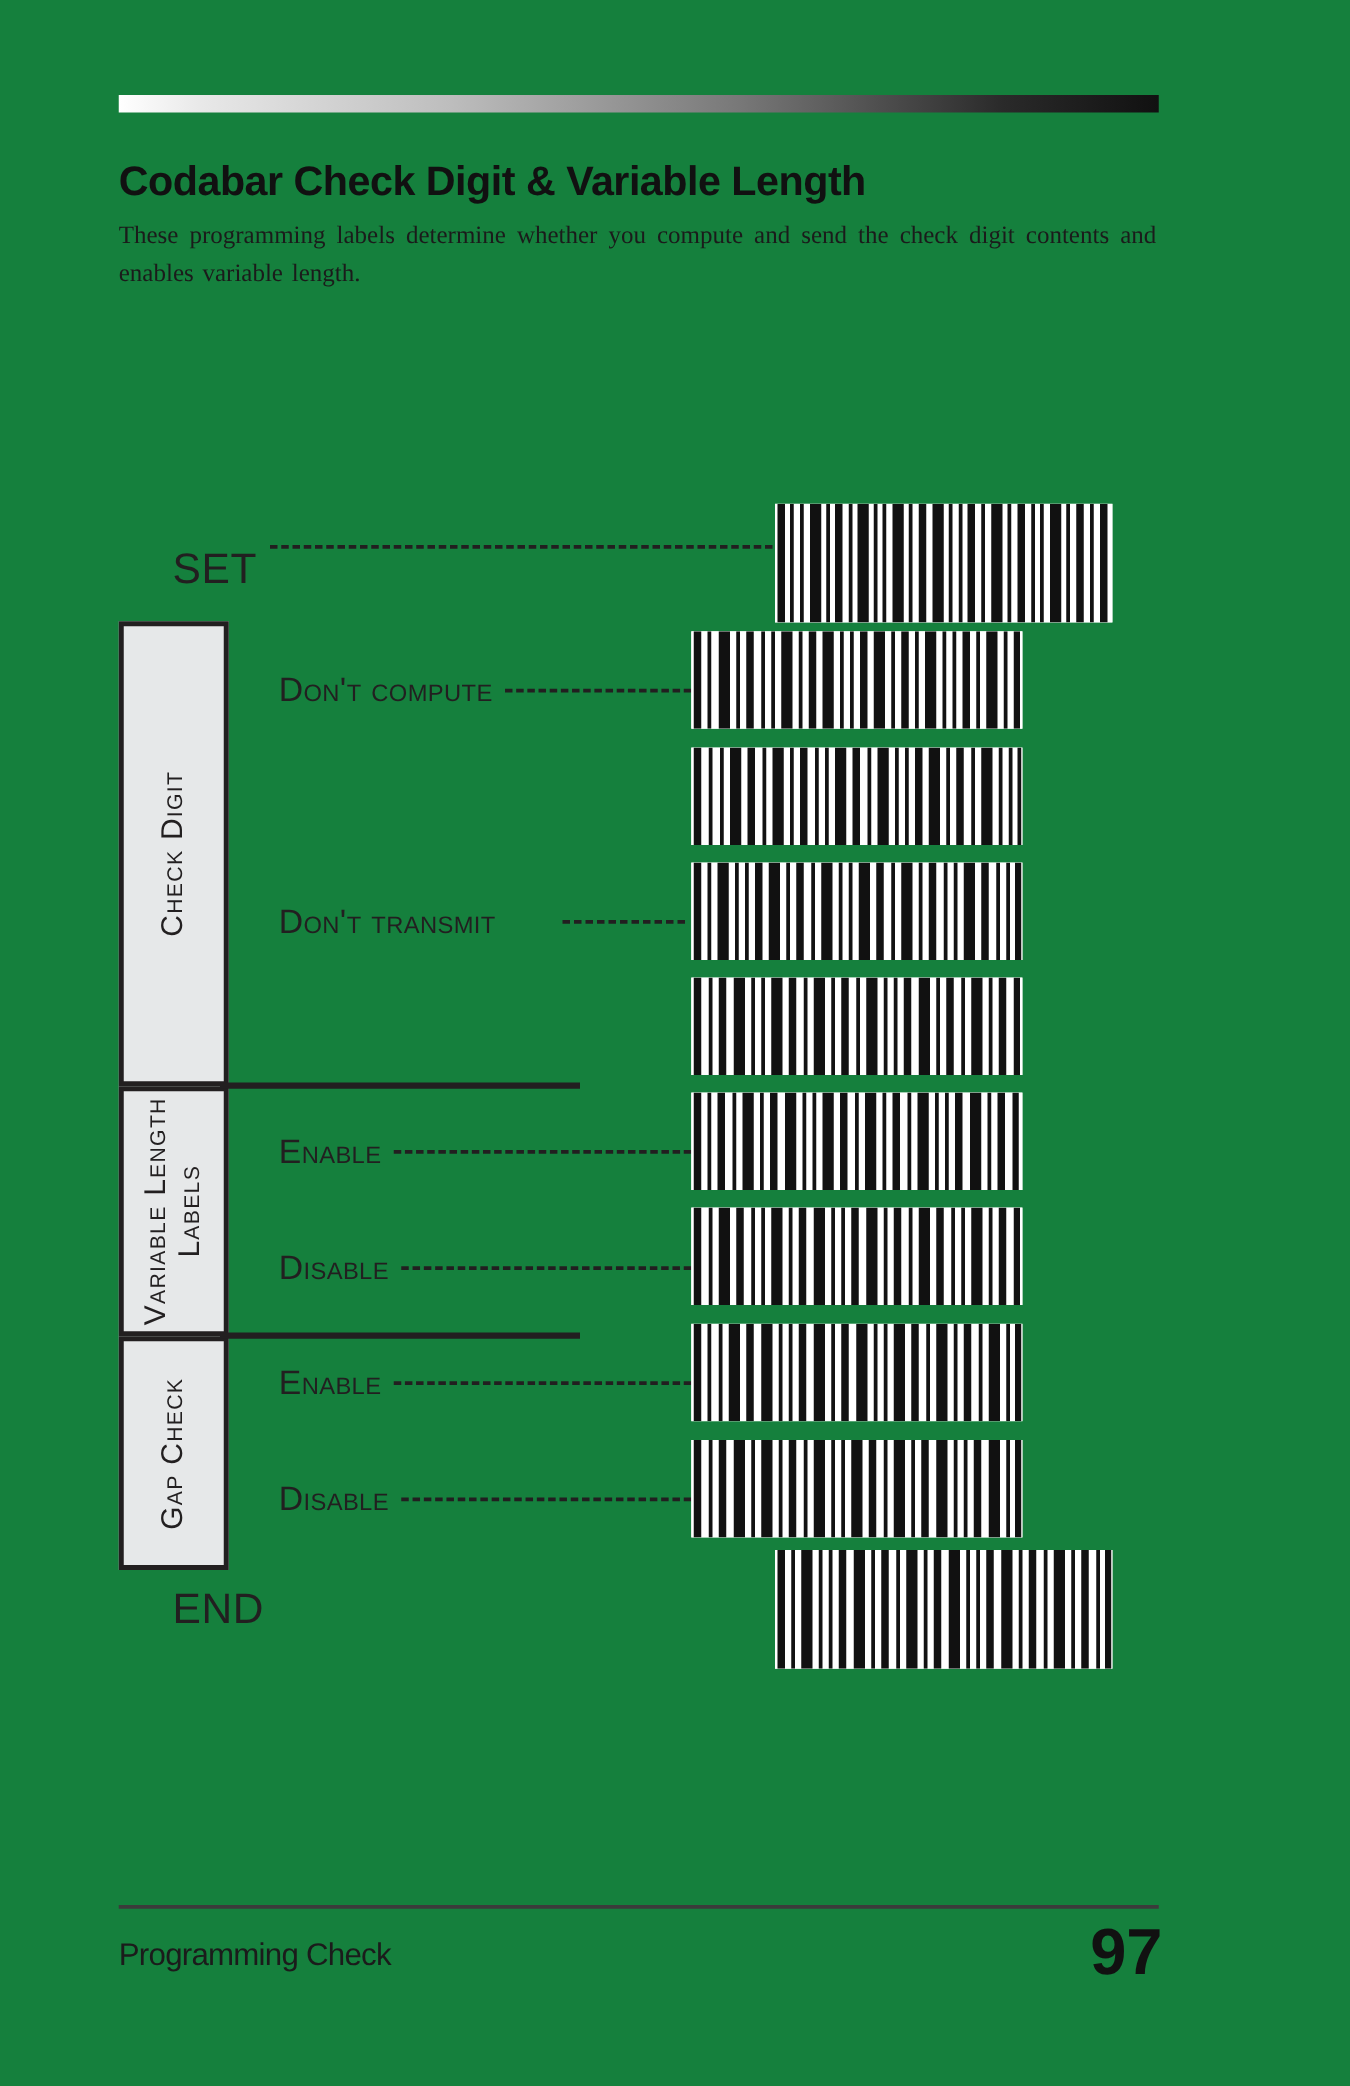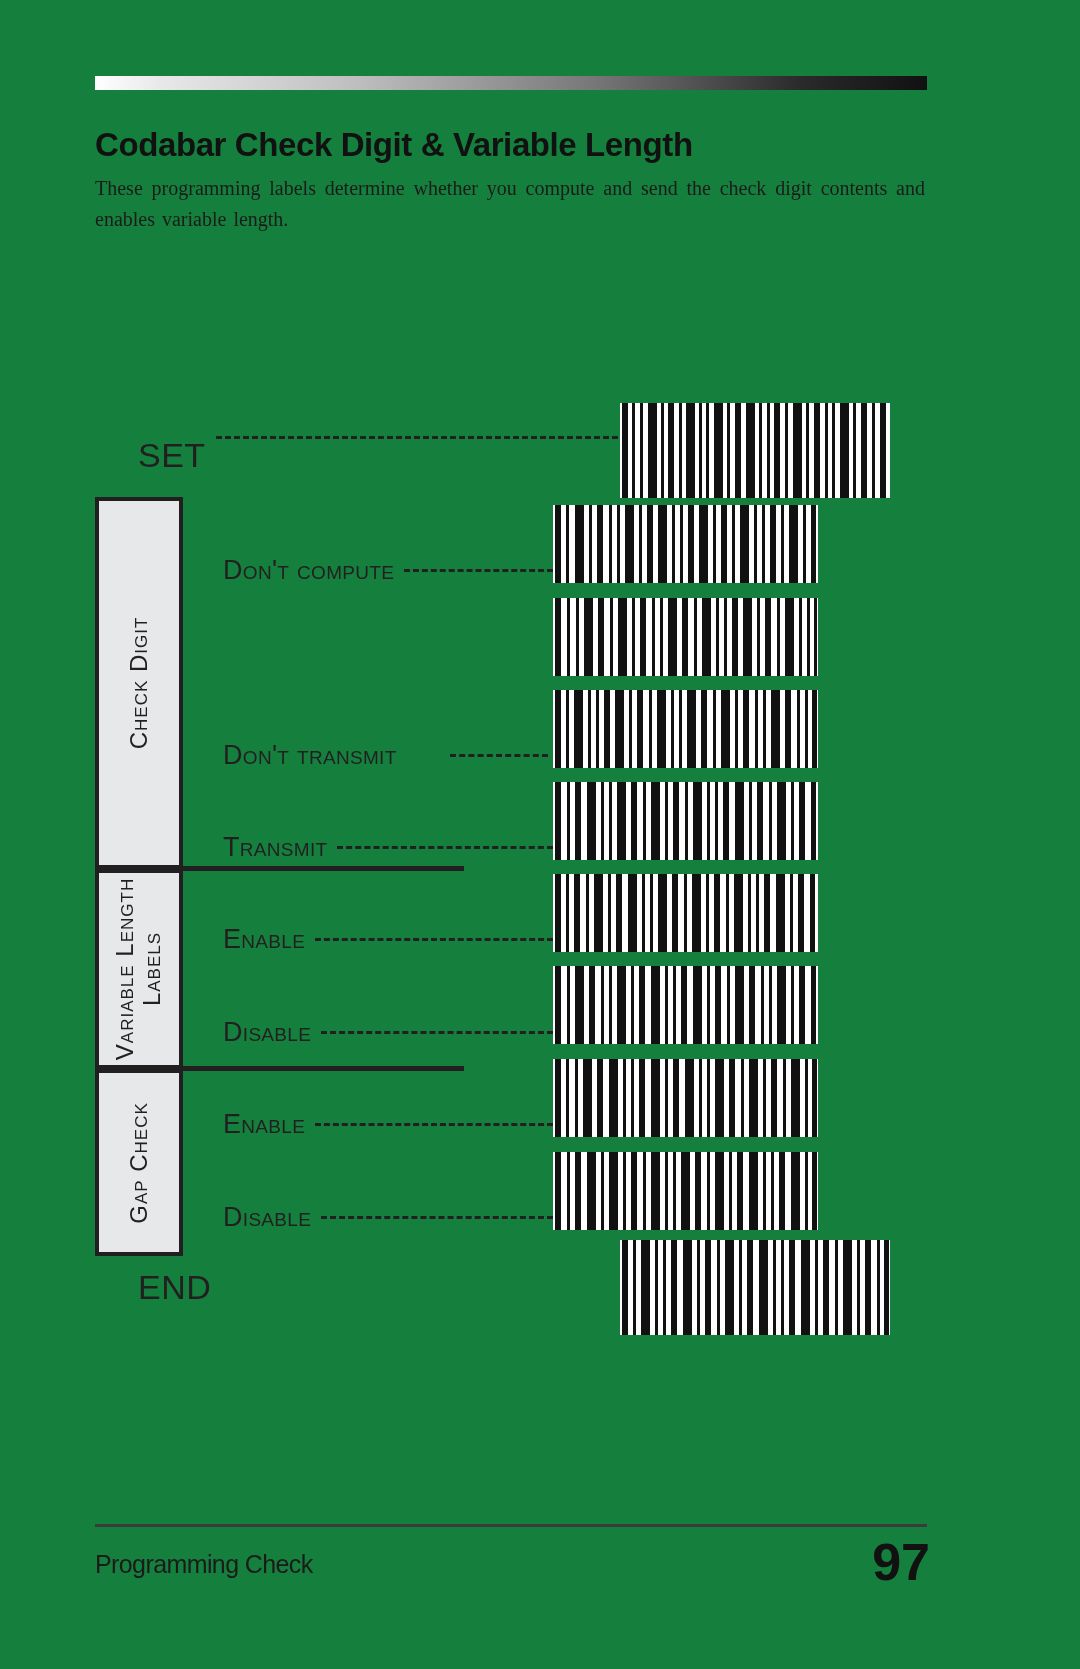--- a/index.html
+++ b/index.html
@@ -107,21 +107,20 @@
   }
   #sep-1 { left: 176px; top: 866px; width: 288px; }
   #sep-2 { left: 176px; top: 1066px; width: 288px; }
 
   
   .row {
     position: absolute;
     height: 34px;
     display: flex;
     align-items: center;
-    margin-top: 18px;
   }
   .row-label {
     font-family: "Liberation Sans", sans-serif;
     font-variant: small-caps;
     font-size: 27px;
     letter-spacing: 0.3px;
     color: #221f20;
     white-space: nowrap;
     flex: 0 0 auto;
   }
@@ -356,24 +355,20 @@
           <rect x="210" y="0" width="3" height="78"></rect>
             <rect x="218" y="0" width="9" height="78"></rect>
           <rect x="232" y="0" width="6" height="78"></rect>
             <rect x="244" y="0" width="3" height="78"></rect>
           <rect x="252" y="0" width="3" height="78"></rect>
             <rect x="259" y="0" width="5" height="78"></rect>
         </g>
       </svg>
     </div>
 
-    <div class="row" style="left:223px; top:812px; width:330px;">
-      <span class="row-label">Transmit</span>
-      <span class="leader"></span>
-    </div>
     <div class="barcode" style="left:553px; top:782px;">
       <svg width="265" height="78" viewBox="0 0 265 78" role="img">
         <rect x="0" y="0" width="265" height="78" fill="#ffffff"></rect>
         <g fill="#111111">
           <rect x="2" y="0" width="6" height="78"></rect>
             <rect x="14" y="0" width="3" height="78"></rect>
           <rect x="22" y="0" width="6" height="78"></rect>
             <rect x="34" y="0" width="9" height="78"></rect>
           <rect x="48" y="0" width="3" height="78"></rect>
             <rect x="56" y="0" width="3" height="78"></rect>

